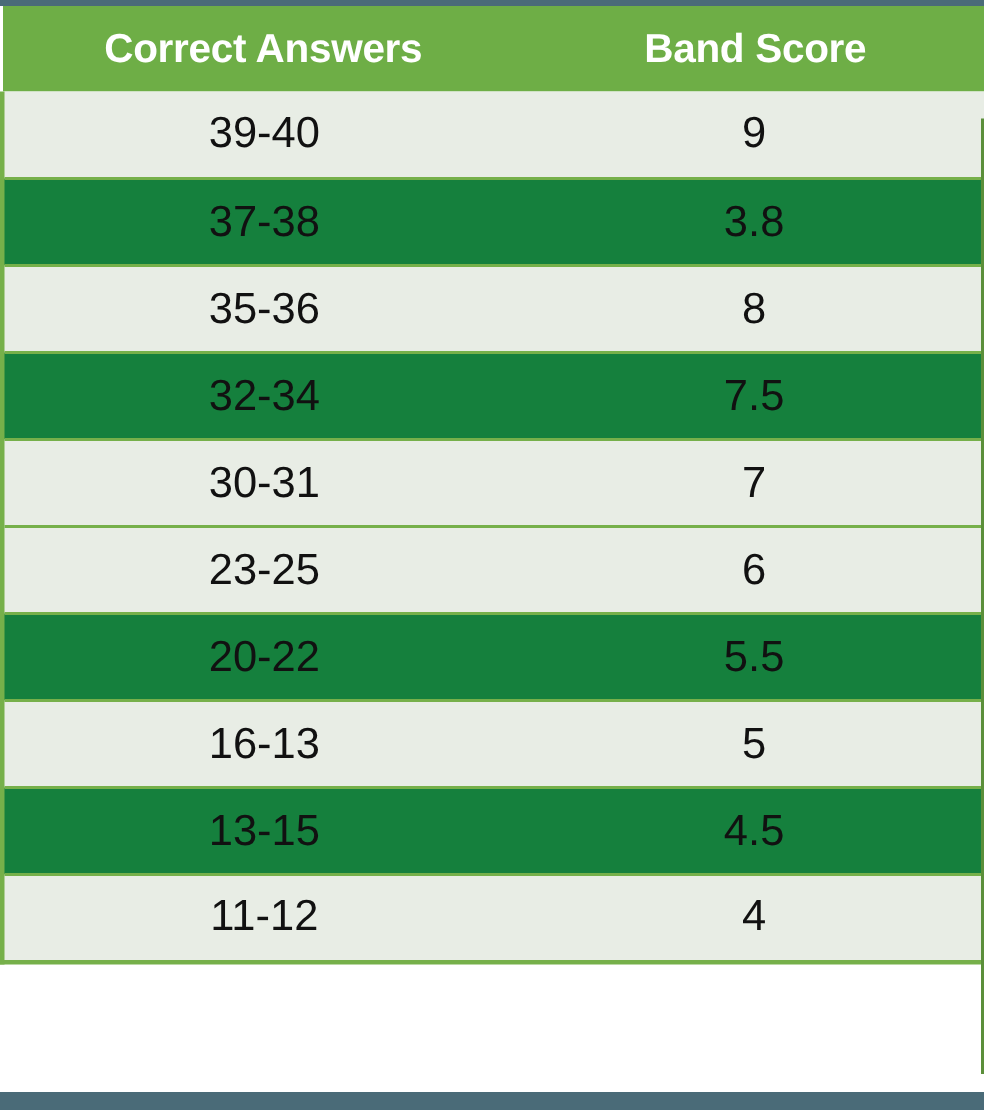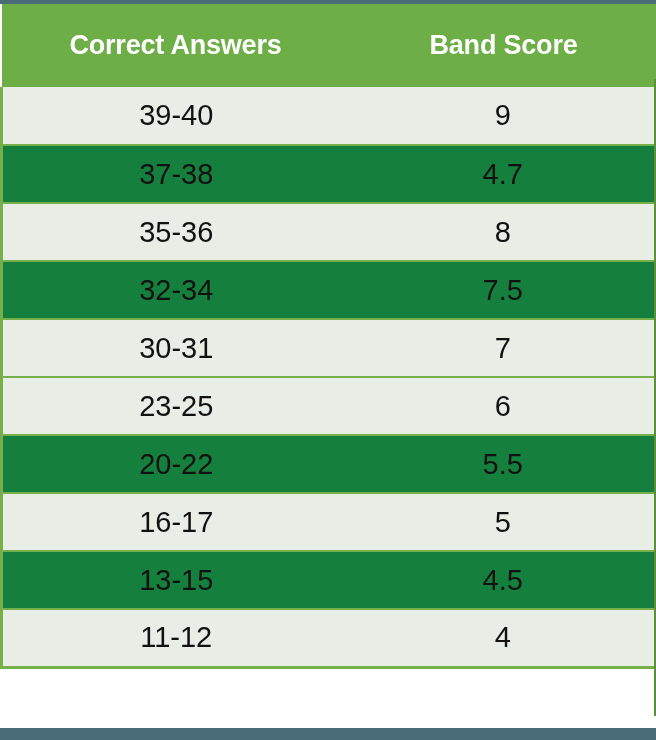--- a/index.html
+++ b/index.html
@@ -28,21 +28,21 @@
     width: 100%;
     border-collapse: collapse;
     table-layout: fixed;
   }
 
   
   .band-table thead tr {
     background: #6eae46;
   }
   .band-table thead th {
-    height: 83px;
+    height: 57px;
     padding: 0;
     margin: 0;
     color: #ffffff;
     font-size: 27px;
     font-weight: bold;
     letter-spacing: -0.2px;
     text-align: center;
     vertical-align: middle;
     border: none;
   }
@@ -99,21 +99,21 @@
         <th class="col-band">Band Score</th>
       </tr>
     </thead>
     <tbody>
       <tr class="shaded">
         <td class="cell-answers">39-40</td>
         <td class="cell-band">9</td>
       </tr>
       <tr class="plain">
         <td class="cell-answers">37-38</td>
-        <td class="cell-band">4.7</td>
+        <td class="cell-band">3.8</td>
       </tr>
       <tr class="shaded">
         <td class="cell-answers">35-36</td>
         <td class="cell-band">8</td>
       </tr>
       <tr class="plain">
         <td class="cell-answers">32-34</td>
         <td class="cell-band">7.5</td>
       </tr>
       <tr class="shaded">
@@ -122,21 +122,21 @@
       </tr>
       <tr class="shaded">
         <td class="cell-answers">23-25</td>
         <td class="cell-band">6</td>
       </tr>
       <tr class="plain">
         <td class="cell-answers">20-22</td>
         <td class="cell-band">5.5</td>
       </tr>
       <tr class="shaded">
-        <td class="cell-answers">16-17</td>
+        <td class="cell-answers">16-13</td>
         <td class="cell-band">5</td>
       </tr>
       <tr class="plain">
         <td class="cell-answers">13-15</td>
         <td class="cell-band">4.5</td>
       </tr>
       <tr class="shaded">
         <td class="cell-answers">11-12</td>
         <td class="cell-band">4</td>
       </tr>

